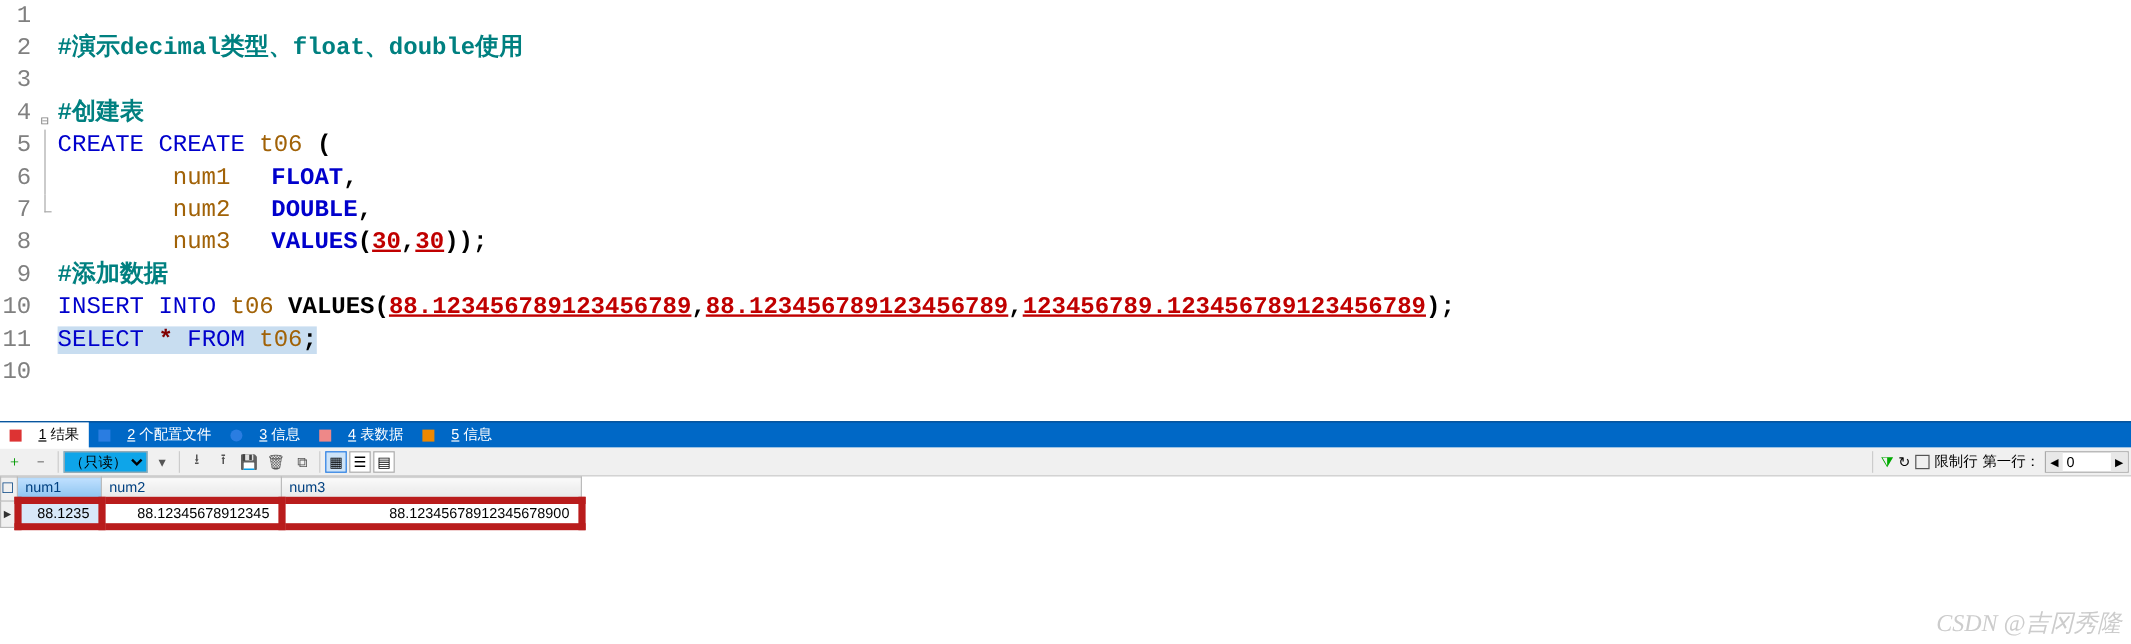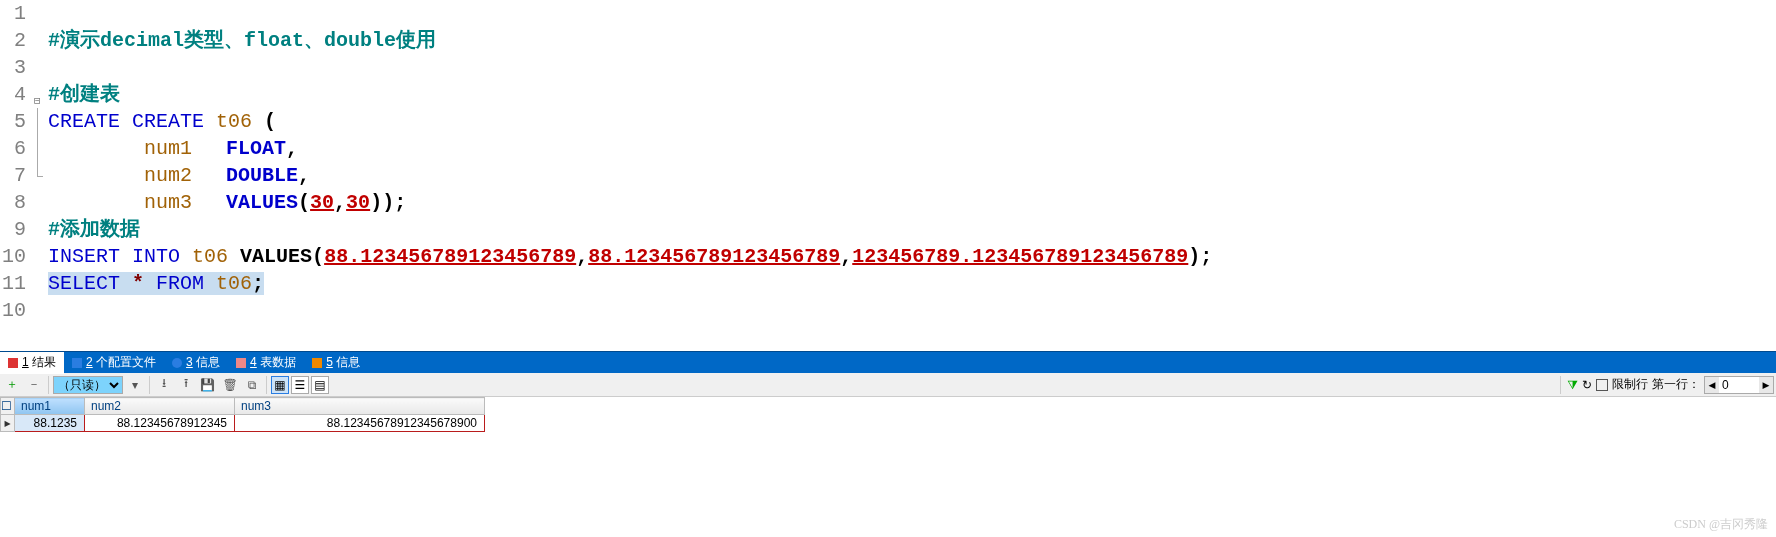--- a/index.html
+++ b/index.html
@@ -18,53 +18,53 @@
 .c-kw { color: #0000cc; font-weight: normal; }
 .c-ident { color: #a16207; font-weight: normal; }
 .c-type { color: #0000cc; font-weight: bold; margin-left: 22px; }
 .c-func { color: #000000; font-weight: bold; }
 .c-num { color: #c00000; font-weight: bold; text-decoration: underline; }
 .c-paren { color: #000; font-weight: bold; }
 .c-star { color: #800000; font-weight: bold; }
 .sel { background: #c8ddf0; }
 
 .tabbar { background: #0068c6; display: flex; align-items: center; height: 22px; font-size: 12px; color: #fff; border-top: 1px solid #004a8f; }
-.tabbar .tab { display: flex; align-items: center; padding: 0 8px; height: 22px; gap: 4px; cursor: pointer; }
+.tabbar .tab { display: flex; align-items: center; padding: 0 8px; height: 22px; gap: 14px; cursor: pointer; }
 .tabbar .tab.active { background: #fff; color: #000; }
 .tab .tico { width: 10px; height: 10px; display: inline-block; }
 .ico-red { background: #d33; }
 .ico-blue { background: #2a7de1; }
 .ico-info { background: #2a7de1; border-radius: 50%; }
 .ico-pink { background: #e88; }
 .ico-orange { background: #e80; }
 
 .toolbar { background: #f0f0f0; display: flex; align-items: center; height: 24px; font-size: 12px; border-bottom: 1px solid #ccc; padding: 0 2px; gap: 2px; }
 .toolbar .tb-btn { width: 20px; height: 20px; display: flex; align-items: center; justify-content: center; color: #555; cursor: pointer; }
 .toolbar .tb-btn.green { color: #090; }
 .toolbar .sep { width: 1px; height: 18px; background: #ccc; margin: 0 2px; }
-.toolbar select { font-size: 12px; height: 18px; border: 1px solid #aaa; background: #7dd3fc; }
+.toolbar select { font-size: 12px; height: 18px; border: 1px solid #aaa; background: #0ea5e9; }
 .toolbar .tb-toggle { width: 18px; height: 18px; border: 1px solid #aaa; background: #fff; display: flex; align-items: center; justify-content: center; }
 .toolbar .tb-toggle.on { background: #cde3f8; border-color: #2a7de1; }
 .spacer { flex: 1; }
 .toolbar .right-controls { display: flex; align-items: center; gap: 4px; font-size: 12px; }
 .funnel { color: #0a0; }
 .chk { width: 12px; height: 12px; border: 1px solid #555; display: inline-block; }
 .spin { display: inline-flex; align-items: center; border: 1px solid #aaa; background: #fff; height: 18px; }
 .spin input { border: none; width: 40px; font-size: 12px; padding: 0 3px; outline: none; }
 .spin .sp-btn { width: 14px; height: 16px; background: #e8e8e8; font-size: 9px; display: flex; align-items: center; justify-content: center; cursor: pointer; }
 
 .grid { border-collapse: collapse; font-family: Tahoma, Arial, sans-serif; font-size: 12px; }
 .grid th { background: linear-gradient(#fafafa, #e8e8e8); border: 1px solid #bbb; padding: 1px 6px; font-weight: normal; text-align: left; color: #004080; height: 17px; }
 .grid th.sel { background: linear-gradient(#bfe0ff, #8fc5f0); }
-.grid td { border: 1px solid #b91c1c; padding: 1px 7px; text-align: right; height: 17px; }
+.grid td { border: 6px solid #b91c1c; padding: 1px 7px; text-align: right; height: 17px; }
 .grid td.sel { background: #d8e8f8; }
 .grid .rowhdr { width: 14px; background: #f0f0f0; border: 1px solid #bbb; padding: 0; }
 .grid .rowhdr.cur::before { content: "▶"; font-size: 8px; color: #333; display: block; text-align: center; }
 
-.watermark { position: fixed; bottom: 4px; right: 8px; color: #ccc; font-size: 12px; font-family: "Microsoft YaHei"; }
+.watermark { position: fixed; bottom: 4px; right: 8px; color: #ccc; font-size: 20px; font-family: "Microsoft YaHei"; font-style: italic; }
 </style>
 </head>
 <body>
 
 <div class="editor">
   <div class="gutter">
     <div>1</div>
     <div>2</div>
     <div>3</div>
     <div>4</div>

